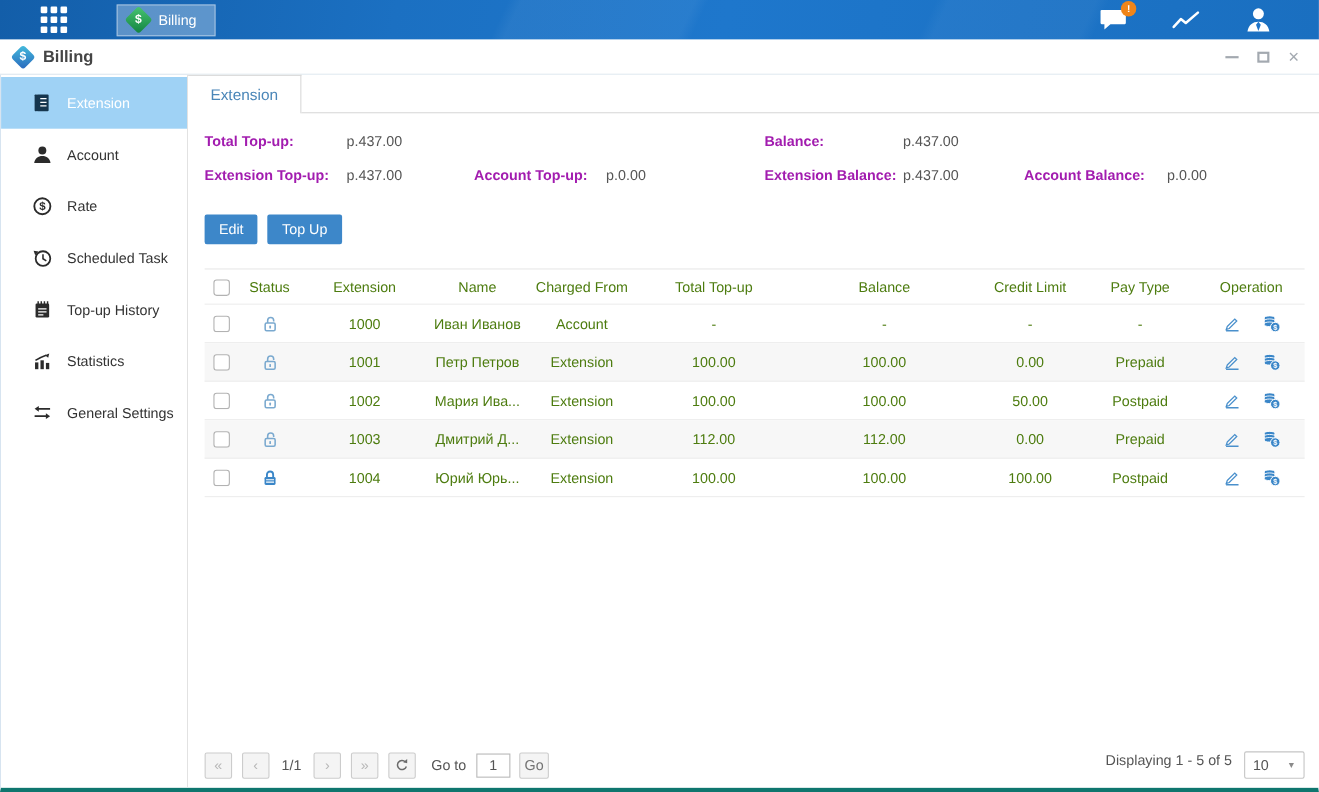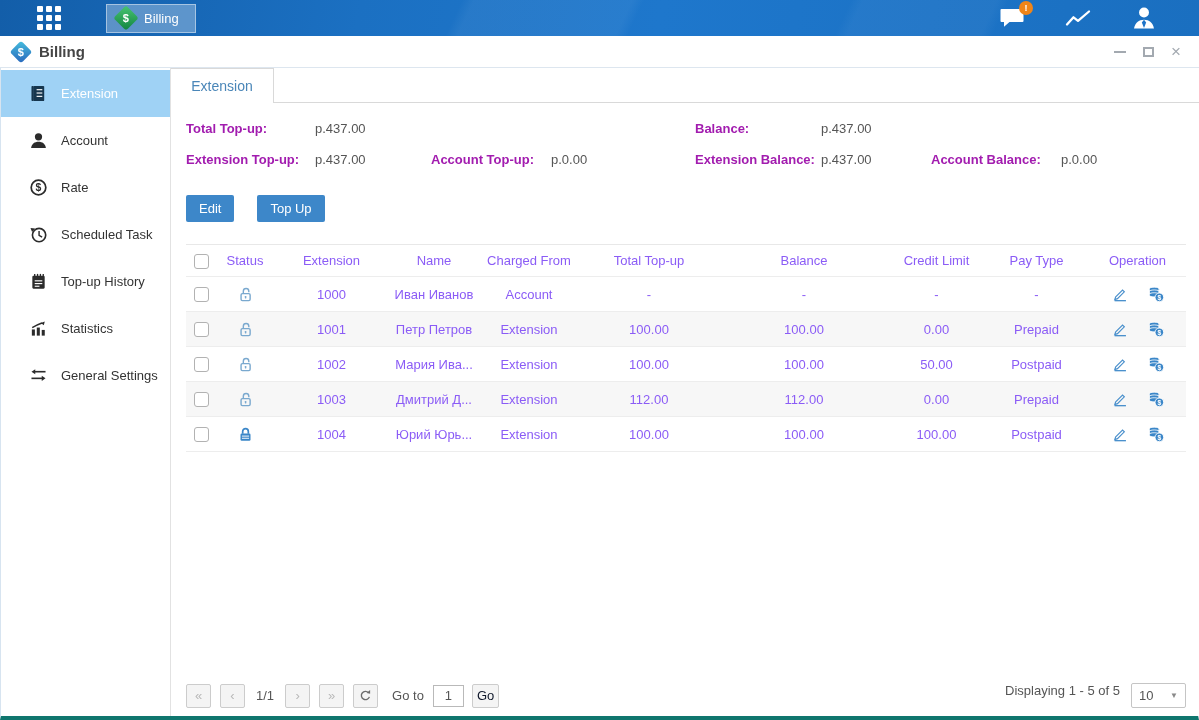--- a/index.html
+++ b/index.html
@@ -73,46 +73,46 @@
   .tabstrip-rest { flex:1; border-bottom:1px solid #d9d9d9; }
 
   
   .summary { margin:12px 0 0 15px; display:grid;
     grid-template-columns:129px 116px 120px 144px 126px 110px 130px auto;
     grid-auto-rows:26px; row-gap:5px; align-items:center; font-size:13px;}
   .summary .lbl { font-weight:bold; color:#a21caf; }
   .summary .val { color:#555; }
 
   
-  .actions { margin:23px 0 0 15px; display:flex; gap:23px; }
+  .actions { margin:23px 0 0 15px; display:flex; gap:9px; }
   .btn-blue { background:#3d87c9; color:#fff; border:none; border-radius:2px;
     height:27px; padding:0 13px; font-size:13px; font-family:inherit; cursor:pointer;}
 
   
-  .table { margin:22px 14px 0 15px; font-size:13px; color:#8b5cf6; }
+  .table { margin:22px 14px 0 15px; font-size:13px; color:#4d7c0f; }
   .trow { display:flex; align-items:center; height:35px; border-bottom:1px solid #ededed;}
   .trow.head { height:33px; border-top:1px solid #e8e8e8; }
   .rows .trow:nth-child(even) { background:#f7f7f7; }
   .cell { text-align:center; overflow:hidden; white-space:nowrap; }
   .c0{width:30px;} .c1{width:58px;} .c2{width:115px;} .c3{width:90px;} .c4{width:100px;}
   .c5{width:140px;} .c6{width:170px;} .c7{width:95px;} .c8{width:105px;} .c9{width:97px;}
   .cb { width:15px; height:15px; border:1px solid #b2b2b2; border-radius:3px; background:#fff;
     display:inline-block; vertical-align:middle; cursor:pointer;}
   .statusic svg { width:17px; height:17px; display:inline-block; vertical-align:middle;}
   .ops { display:flex; justify-content:center; align-items:center; gap:18px;}
   .ops span { width:18px; height:18px; cursor:pointer; display:inline-flex;}
   .ops svg { width:18px; height:18px; }
 
   
   .pager { position:absolute; left:15px; right:14px; bottom:8px;
     display:flex; align-items:center; font-size:13px; color:#555;}
   .pbtn { min-width:25px; height:24px; margin-right:9px; padding:0 4px;
     background:#f4f4f4; border:1px solid #ccc; border-radius:2px;
     display:flex; align-items:center; justify-content:center;
-    font-family:inherit; font-size:13px; color:#0f172a; cursor:pointer;}
+    font-family:inherit; font-size:13px; color:#737373; cursor:pointer;}
   .pbtn.disabled { color:#b8b8b8; }
   .pbtn svg { width:15px; height:15px; }
   .pageind { margin:0 11px 0 2px; }
   .goto-label { margin:0 9px 0 5px; }
   .goto-input { width:31px; height:22px; border:1px solid #b9b9b9; text-align:center;
     font-size:13px; color:#555; font-family:inherit; margin-right:8px;}
   .pager-right { margin-left:auto; display:flex; align-items:flex-start; gap:11px;}
   .dropdown { width:55px; height:25px; border:1px solid #c5c5c5; border-radius:2px; background:#fff;
     display:flex; align-items:center; justify-content:space-between; padding:0 7px; cursor:pointer;}
   .dd-arrow { font-size:8px; color:#8a8a8a; }

